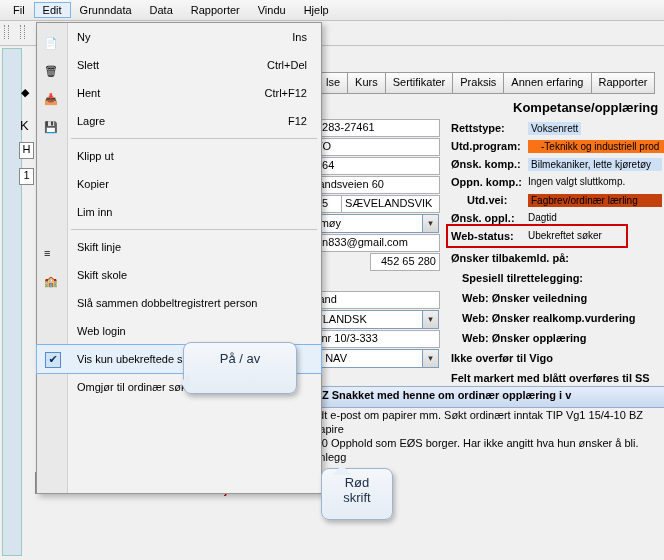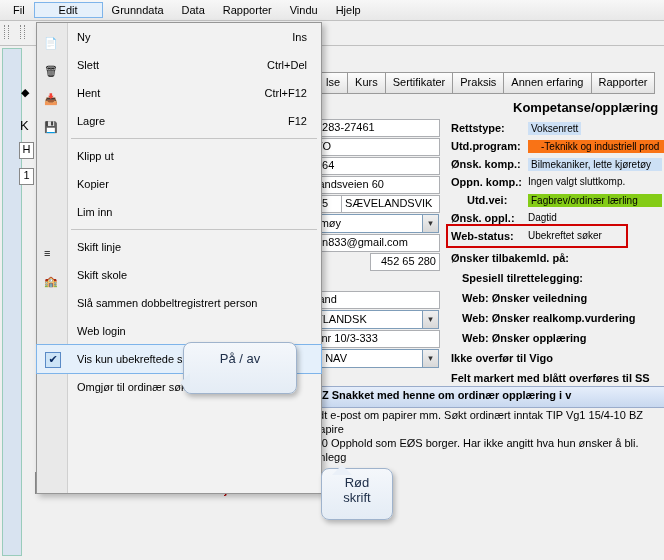--- a/index.html
+++ b/index.html
@@ -25,21 +25,21 @@
     align-items: center;
     padding-left: 4px;
   }
   .menubar .item {
     padding: 2px 9px;
     cursor: default;
   }
   .menubar .item.active {
     background: #e5f0fb;
     border: 1px solid #7eb4ea;
-    padding: 1px 24px;
+    padding: 1px 8px;
   }
   .toolbar {
     position: absolute;
     left: 0; top: 21px;
     height: 24px;
     width: 664px;
     background: #f0f0f0;
     border-bottom: 1px solid #c0c0c0;
   }
   .toolbar .grip {
@@ -261,21 +261,21 @@
 <div class="label" style="left:451px;top:140px;">Utd.program:</div>
 <div class="value-text" style="left:528px;top:140px;background:#f97316;padding:1px 13px;width:128px;overflow:hidden;">-Teknikk og industriell prod</div>
 
 <div class="label" style="left:451px;top:158px;">Ønsk. komp.:</div>
 <div class="value-text" style="left:528px;top:158px;background:#cde0f5;padding:1px 3px;width:128px;overflow:hidden;">Bilmekaniker, lette kjøretøy</div>
 
 <div class="label" style="left:451px;top:176px;">Oppn. komp.:</div>
 <div class="value-text" style="left:528px;top:176px;">Ingen valgt sluttkomp.</div>
 
 <div class="label" style="left:451px;top:194px;padding-left:16px;">Utd.vei:</div>
-<div class="value-text" style="left:528px;top:194px;background:#84cc16;padding:1px 3px;width:128px;overflow:hidden;">Fagbrev/ordinær lærling</div>
+<div class="value-text" style="left:528px;top:194px;background:#c2410c;padding:1px 3px;width:128px;overflow:hidden;">Fagbrev/ordinær lærling</div>
 
 <div class="label" style="left:451px;top:212px;">Ønsk. oppl.:</div>
 <div class="value-text" style="left:528px;top:212px;">Dagtid</div>
 
 <div class="label" style="left:451px;top:230px;">Web-status:</div>
 <div class="value-text" style="left:528px;top:230px;">Ubekreftet søker</div>
 
 <div class="redbox" style="left:446px;top:224px;width:178px;height:20px;"></div>
 
 <div class="label" style="left:451px;top:252px;">Ønsker tilbakemld. på:</div>

